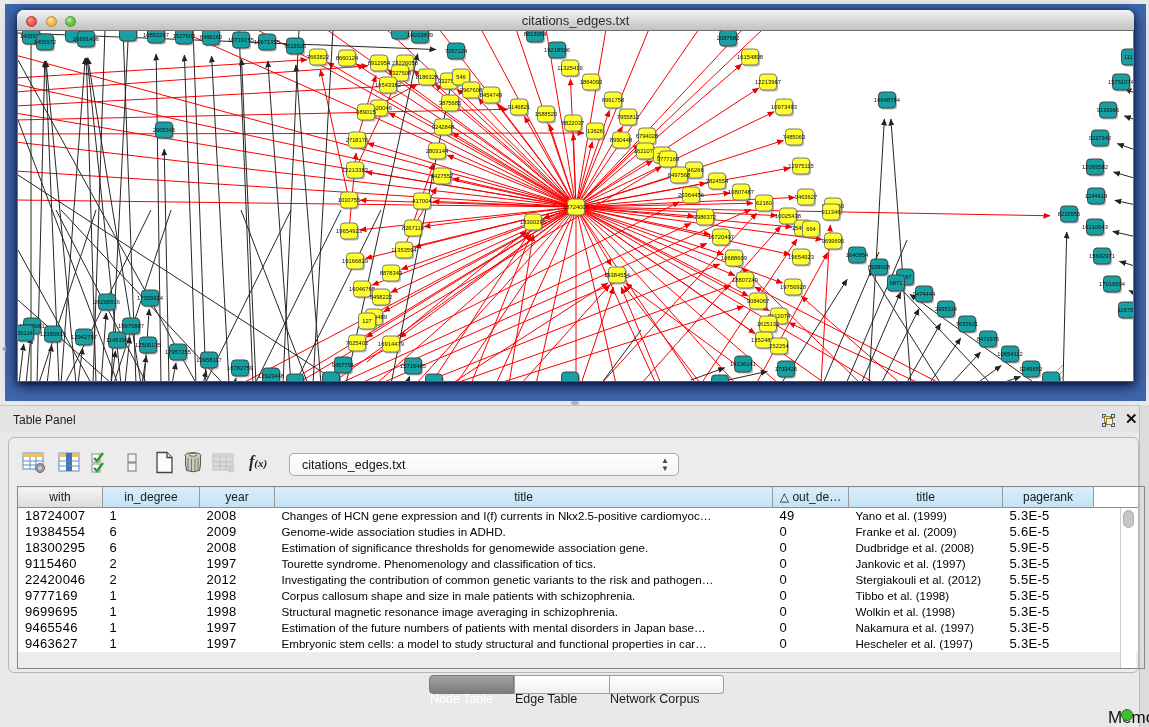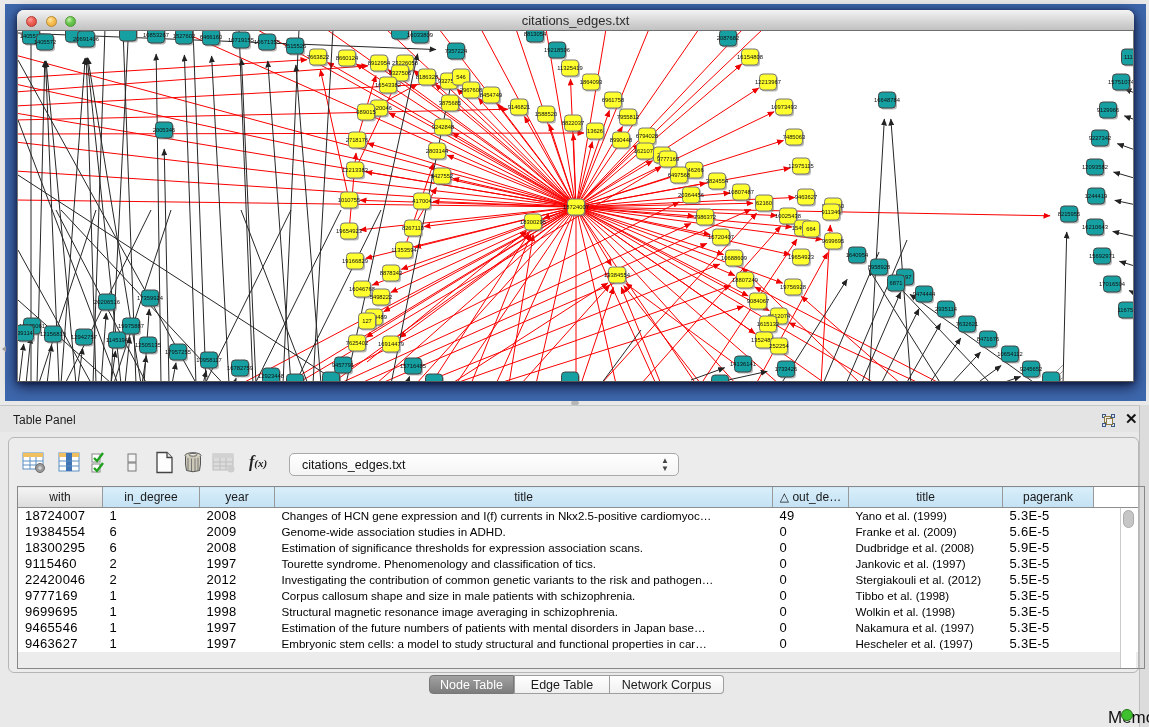--- a/index.html
+++ b/index.html
@@ -36,21 +36,21 @@
 table.data td { height:16px; padding:0 0 0 7px; overflow:hidden; white-space:nowrap; }
 table.data td.c3, table.data td.c5 { font-size:11.6px; }
 table.data td.c0, table.data td.c1, table.data td.c2, table.data td.c4, table.data td.c6 { font-size:13px; letter-spacing:0.3px; }
 table.data td.c0 { border-left:1px solid #888; }
 table.data td.c6 { border-right:0; }
 .tbl-outline { position:absolute; left:8px; top:48px; width:1128px; height:183px; border:1px solid #888; pointer-events:none; }
 .vscroll { position:absolute; left:1111px; top:70px; width:16px; height:160px; background:#fff; border-left:1px solid #ccc; }
 .vthumb { position:absolute; left:2px; top:2px; width:11px; height:18px; border-radius:6px; background:#c6c6c6; border:1px solid #ababab; }
 
 .tabs { position:absolute; left:429px; top:675px; height:19px; display:flex; font-size:12.5px; }
-.tab { text-align:center; padding-top:2px; border:1px solid #9e9e9e; background:linear-gradient(#ffffff,#f0f0f0); color:#1a1a1a; }
+.tab { text-align:left; padding-top:16px; border:1px solid #9e9e9e; background:linear-gradient(#ffffff,#f0f0f0); color:#1a1a1a; }
 .tab.sel { background:linear-gradient(#a2a2a2,#7c7c7c); color:#fff; border-color:#787878; }
 .tab.first { border-radius:4px 0 0 4px; }
 .tab.last { border-radius:0 4px 4px 0; border-left:0; }
 .mem { position:absolute; left:1108px; top:708px; font-size:17px; color:#111; }
 .memdot { position:absolute; left:1121px; top:709px; width:12px; height:12px; border-radius:50%; background:#3ec02f; border:1px solid #267317; }
 .rstrip { position:absolute; left:1139px; top:405px; width:10px; height:322px; background:#dcdcdc; border-left:1px solid #bdbdbd; }
 
 </style></head>
 <body>
 <div class="stage">
@@ -817,21 +817,21 @@
             <td class="c3">Genome-wide association studies in ADHD.</td>
             <td class="c4">0</td>
             <td class="c5">Franke et al. (2009)</td>
             <td class="c6">5.6E-5</td>
             <td></td>
           </tr>
 <tr>
             <td class="c0">18300295</td>
             <td class="c1">6</td>
             <td class="c2">2008</td>
-            <td class="c3">Estimation of significance thresholds for expression association scans.</td>
+            <td class="c3">Estimation of significance thresholds for genomewide association gene.</td>
             <td class="c4">0</td>
             <td class="c5">Dudbridge et al. (2008)</td>
             <td class="c6">5.9E-5</td>
             <td></td>
           </tr>
 <tr>
             <td class="c0">9115460</td>
             <td class="c1">2</td>
             <td class="c2">1997</td>
             <td class="c3">Tourette syndrome. Phenomenology and classification of tics.</td>

